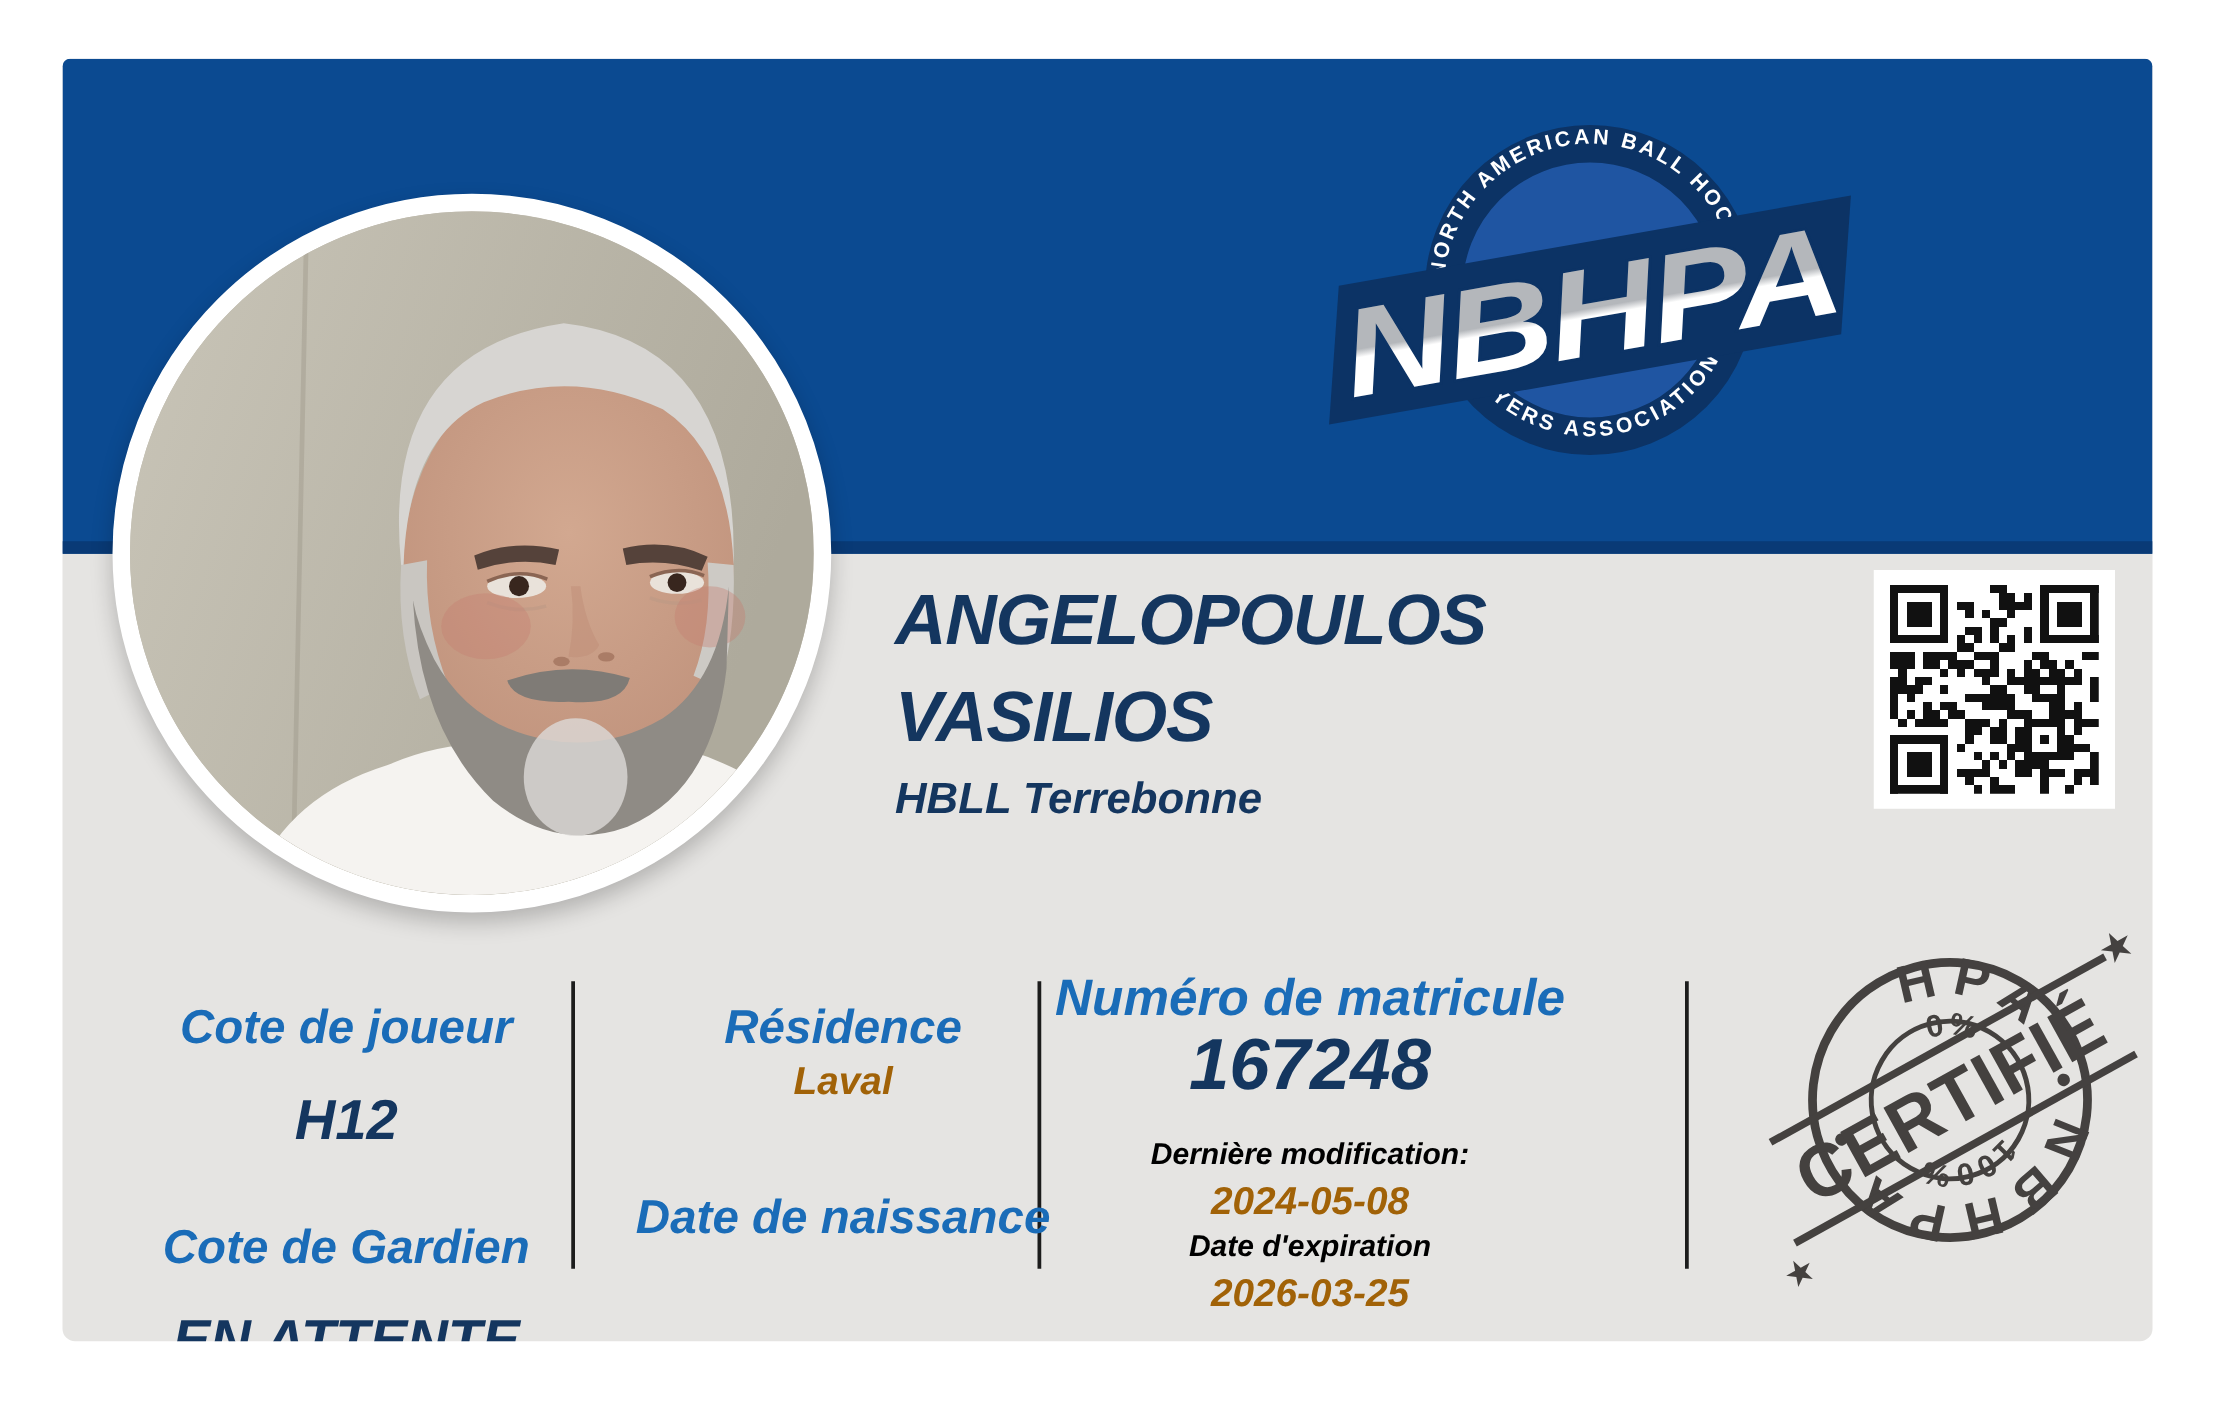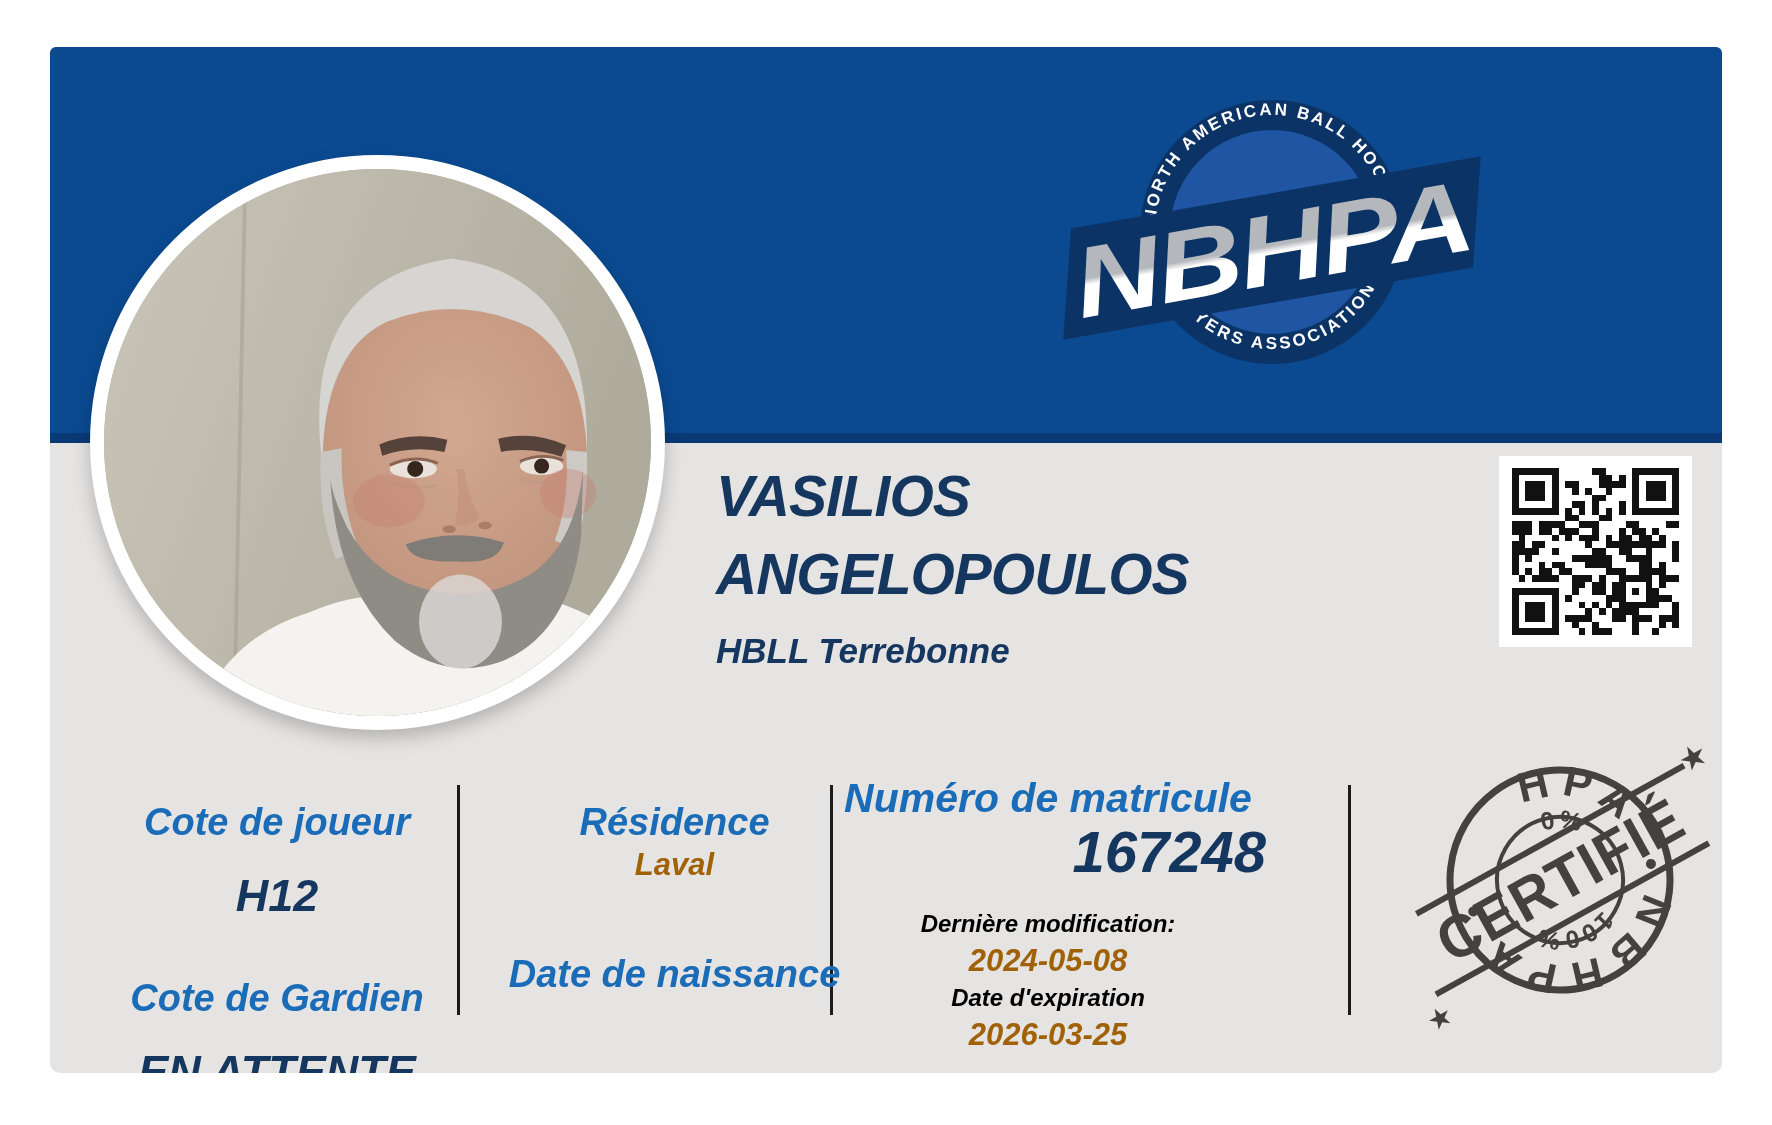--- a/index.html
+++ b/index.html
@@ -12,32 +12,32 @@
   
   .photo{position:absolute;left:40px;top:108px;width:547px;height:547px;
          border:14px solid #ffffff;border-radius:50%;overflow:hidden;
          box-shadow:0 8px 18px rgba(0,0,0,.22);background:#bcb7aa;}
   .photo svg{display:block;width:547px;height:547px;}
   
   .logo{position:absolute;left:1012px;top:33px;width:420px;height:310px;}
   
   .nameblock{position:absolute;left:666px;top:410px;width:740px;color:#14365f;}
   .nameblock .nm{font-size:57px;font-weight:bold;font-style:italic;line-height:78px;letter-spacing:-1px;}
-  .nameblock .lg{font-size:35px;font-weight:bold;font-style:italic;margin-top:18px;color:#14365f;}
+  .nameblock .lg{font-size:35px;font-weight:bold;font-style:italic;margin-top:6px;color:#14365f;}
   
   .qr{position:absolute;left:1449px;top:409px;width:193px;height:191px;background:#ffffff;
       display:flex;align-items:center;justify-content:center;}
   .qr svg{width:167px;height:167px;shape-rendering:crispEdges;}
   
   .col{position:absolute;text-align:center;}
   .col .lab{font-size:38px;font-weight:bold;font-style:italic;color:#1a6cb8;line-height:46px;}
   .col .val{font-size:45px;font-weight:bold;font-style:italic;color:#14365f;line-height:54px;margin-top:24px;}
   .col .val-sm{font-size:31px;font-weight:bold;font-style:italic;color:#a16207;line-height:40px;}
   .col .lab-sm{font-size:24px;font-weight:bold;font-style:italic;color:#000000;line-height:34px;}
-  .col .val-big{font-size:58px;font-weight:bold;font-style:italic;color:#14365f;line-height:62px;text-align:right;}
+  .col .val-big{font-size:58px;font-weight:bold;font-style:italic;color:#14365f;line-height:62px;}
   .gap1{height:52px;}
   .divider{position:absolute;top:738px;width:3px;height:230px;background:#1c1c1c;}
   .stamp{position:absolute;left:1330px;top:658px;width:360px;height:350px;}
 </style>
 </head>
 <body>
 
 <div class="card">
 
   <div class="band"></div>
@@ -115,22 +115,22 @@
 
       <path d="M100 580 Q128 498 218 470 Q260 452 300 452 L450 452 Q500 460 560 500 Q578 520 580 545 L580 580 Z" fill="#f5f3f0"></path>
 
       <path d="M240 330 Q246 440 308 500 Q362 544 422 522 Q494 492 506 388 L508 318 Q500 398 452 430 Q404 458 352 448 Q288 436 258 380 Q244 352 240 330 Z" fill="#8f8b85"></path>
       <ellipse cx="378" cy="480" rx="44" ry="50" fill="#dcdad7" opacity="0.8"></ellipse>
       <path d="M320 398 Q372 380 424 396 Q418 420 372 416 Q326 418 320 398 Z" fill="#7f7b76"></path>
     </svg>
   </div>
 
   <div class="nameblock">
+    <div class="nm">ANGELOPOULOS</div>
     <div class="nm">VASILIOS</div>
-    <div class="nm">ANGELOPOULOS</div>
     <div class="lg">HBLL Terrebonne</div>
   </div>
 
   <div class="qr">
     <svg viewBox="0 0 25 25">
       <g id="qr-g" fill="#111111">
           <rect x="0" y="0" width="7" height="1"></rect>
           <rect x="0" y="6" width="7" height="1"></rect>
           <rect x="0" y="0" width="1" height="7"></rect>
           <rect x="6" y="0" width="1" height="7"></rect>

